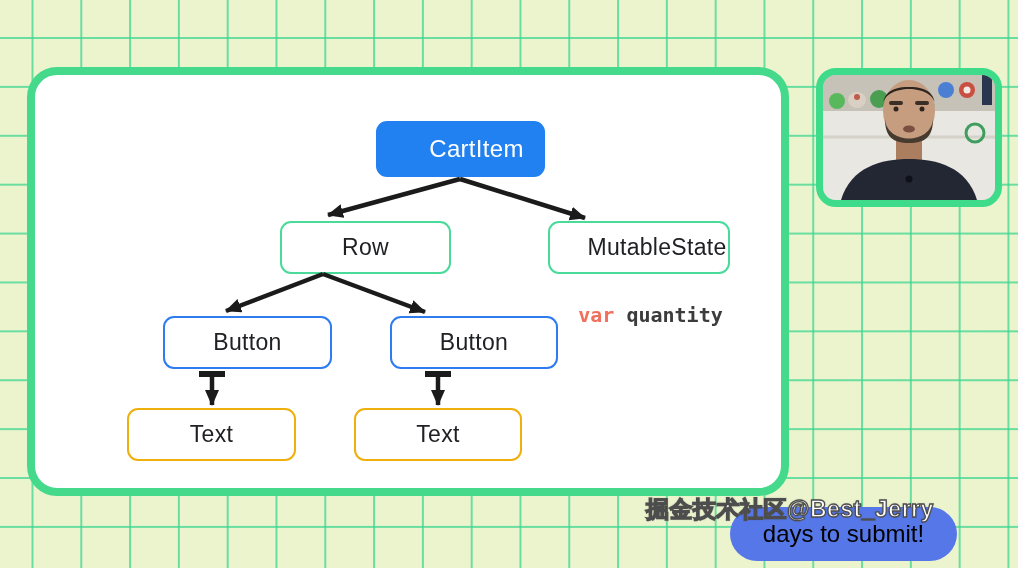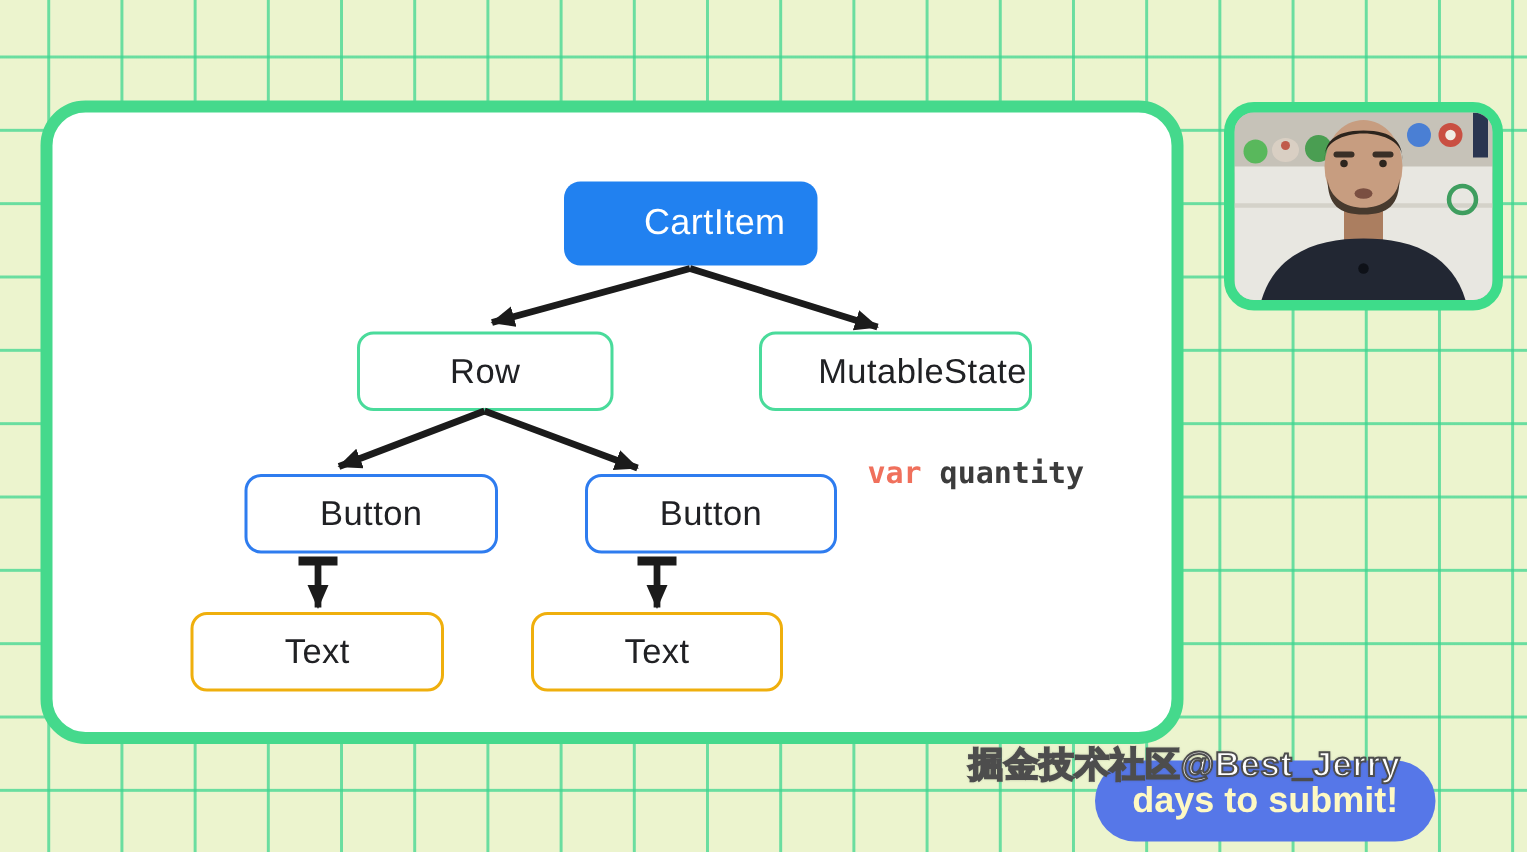--- a/index.html
+++ b/index.html
@@ -32,21 +32,21 @@
     position: absolute;
     display: flex; align-items: center; justify-content: center;
     border-radius: 11px;
     font-size: 23px;
     font-weight: 500;
     color: #202124;
     letter-spacing: 0.3px;
     background: #ffffff;
   }
   .node-filled-blue   { background: #2181F0; color: #ffffff; font-size: 24px; }
-  .node-outline-green  { border: 2.5px solid #4ADB9B; }
+  .node-outline-green  { border: 2.5px solid #4ADB9B; margin-left: 42px; }
   .node-outline-blue   { border: 2.5px solid #2E7CEF; margin-left: 36px; }
   .node-outline-yellow { border: 2.5px solid #EFAF0D; text-align: center; }
 
   .n-cartitem { left: 368px; top: 113px; width: 169px; height: 56px; padding-left: 32px; }
   .n-row      { left: 230px; top: 213px; width: 171px; height: 53px; }
   .n-mutable  { left: 498px; top: 213px; width: 182px; height: 53px; padding-left: 36px; }
   .n-button1  { left: 119px; top: 308px; width: 169px; height: 53px; }
   .n-button2  { left: 346px; top: 308px; width: 168px; height: 53px; }
   .n-text1    { left: 119px; top: 400px; width: 169px; height: 53px; }
   .n-text2    { left: 346px; top: 400px; width: 168px; height: 53px; }
@@ -78,23 +78,23 @@
   .webcam svg { display: block; }
 
   
   .caption-pill {
     position: absolute;
     left: 730px; top: 507px;
     width: 227px; height: 54px;
     background: #5677E8;
     border-radius: 27px;
     display: flex; align-items: center; justify-content: center;
-    color: #fef9c3;
+    color: #000000;
     font-size: 24px;
-    font-weight: 700;
+    font-weight: 400;
     z-index: 5;
   }
 
   
   .watermark {
     position: absolute;
     left: 646px; top: 494px;
     z-index: 6;
     font-size: 23px;
     font-weight: bold;

